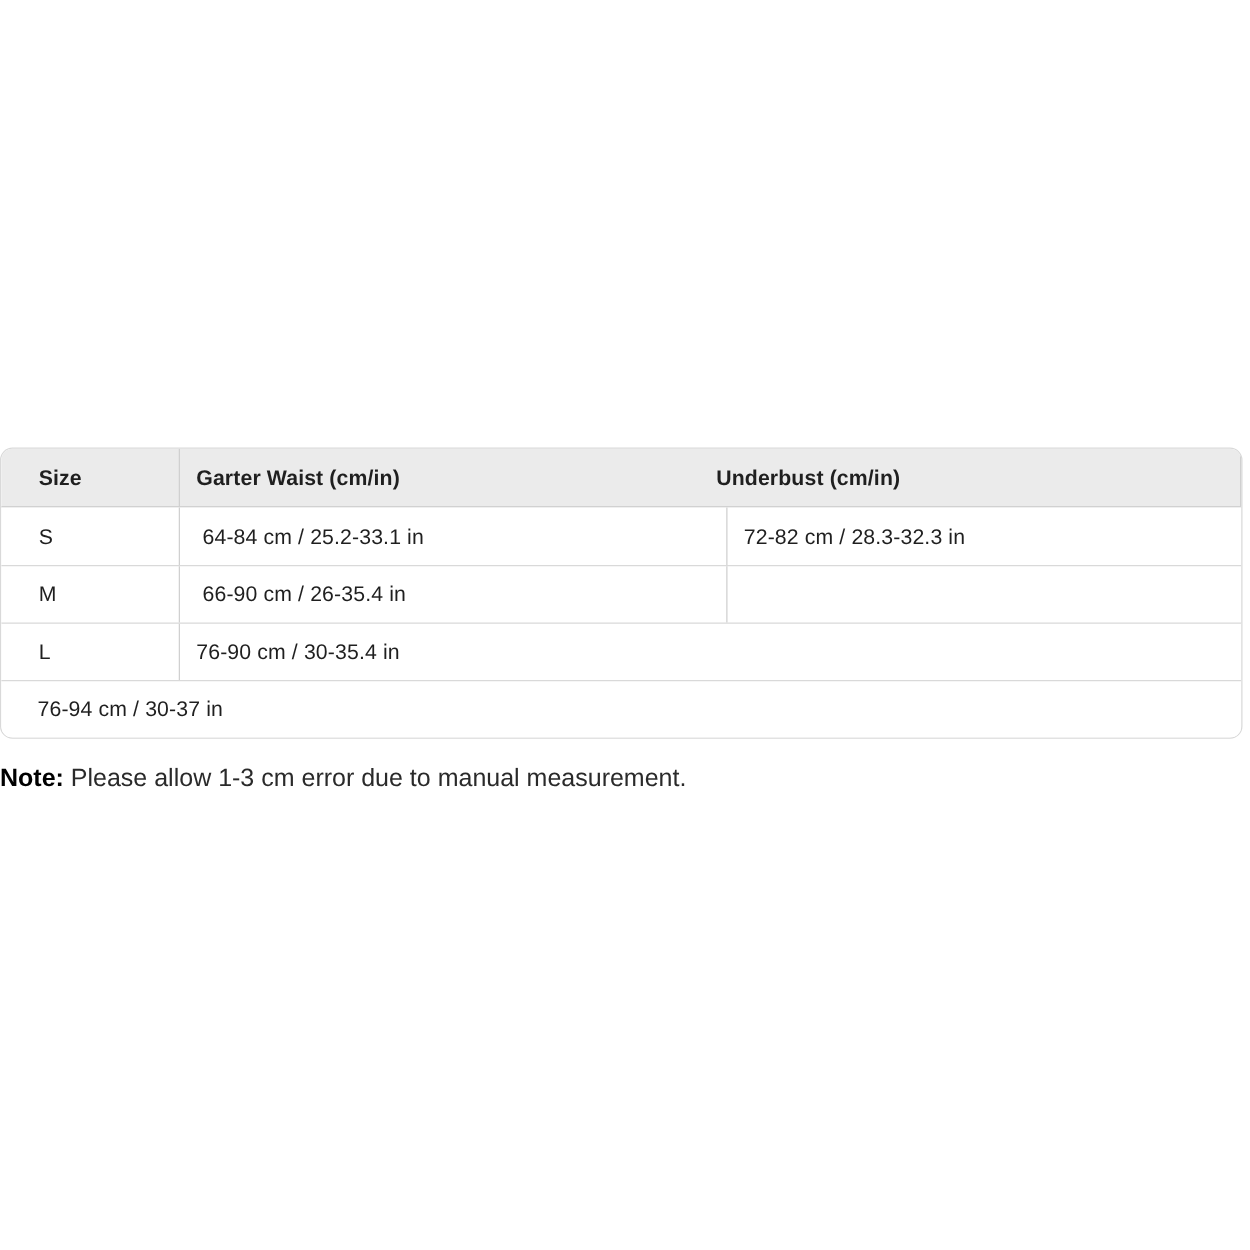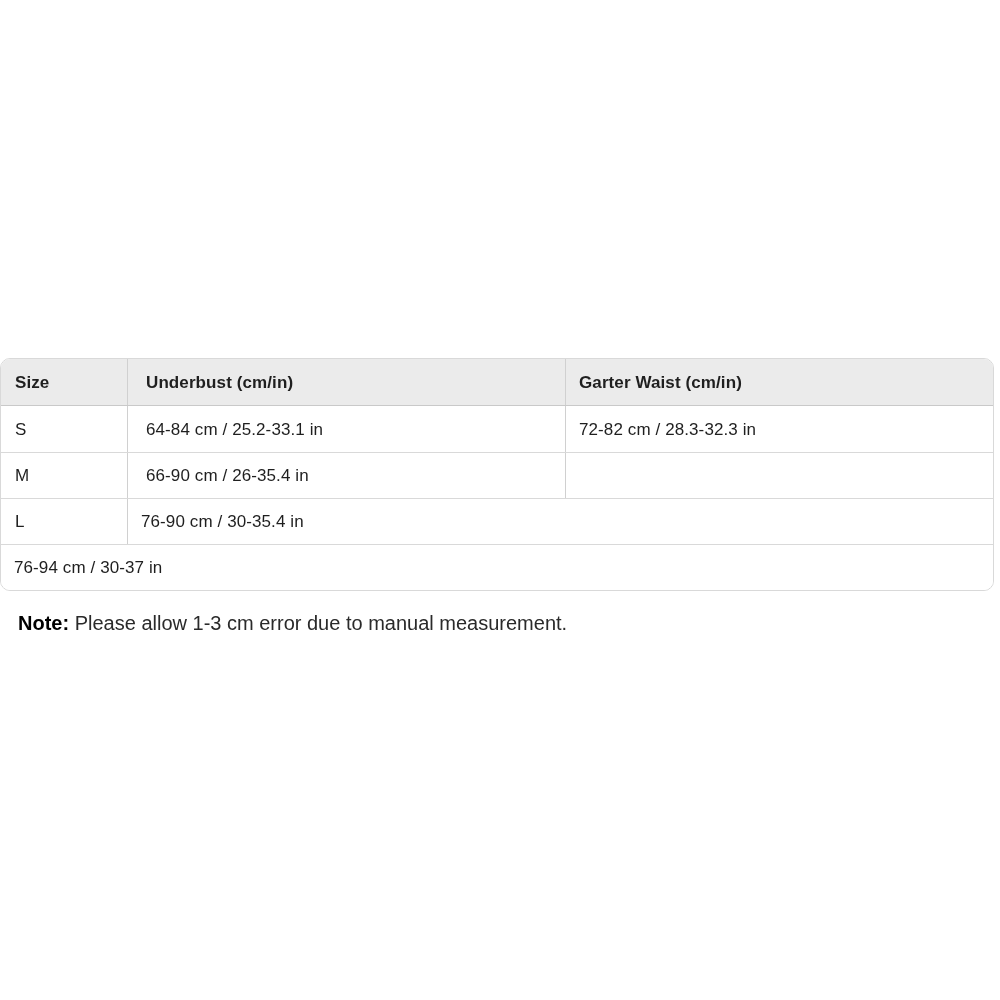--- a/index.html
+++ b/index.html
@@ -25,20 +25,21 @@
     border-radius: 10px;
     overflow: hidden;
     background: #ffffff;
   }
   .t-row {
     display: flex;
     width: 100%;
     height: 46px;
     border-top: 1px solid #d9d9d9;
     background: #ffffff;
+    padding-left: 16px;
   }
   .t-row.header {
     height: 47px;
     border-top: none;
     background: #ebebeb;
     border-bottom: 1px solid #c9c9c9;
   }
   .t-row.header + .t-row { border-top: none; }
   .cell {
     display: flex;
@@ -59,38 +60,38 @@
     padding-left: 18px;
     border-right: 1px solid #d0d0d0;
   }
   .col-garter {
     flex: 1;
     padding-left: 13px;
   }
   .note {
     position: absolute;
     top: 610px;
-    left: 18px;
+    left: 0;
     font-size: 20px;
     line-height: 26px;
     color: #2a2a2a;
   }
   .note b { color: #000000; font-weight: bold; }
 </style>
 </head>
 <body>
 
 <div class="page">
 
   <div class="size-table">
 
     <div class="t-row header">
       <div class="cell col-size">Size</div>
+      <div class="cell col-garter">Garter Waist (cm/in)</div>
       <div class="cell col-underbust">Underbust (cm/in)</div>
-      <div class="cell col-garter">Garter Waist (cm/in)</div>
     </div>
 
     <div class="t-row">
       <div class="cell col-size">S</div>
       <div class="cell col-underbust">64-84 cm / 25.2-33.1 in</div>
       <div class="cell col-garter">72-82 cm / 28.3-32.3 in</div>
     </div>
 
     <div class="t-row">
       <div class="cell col-size">M</div>

